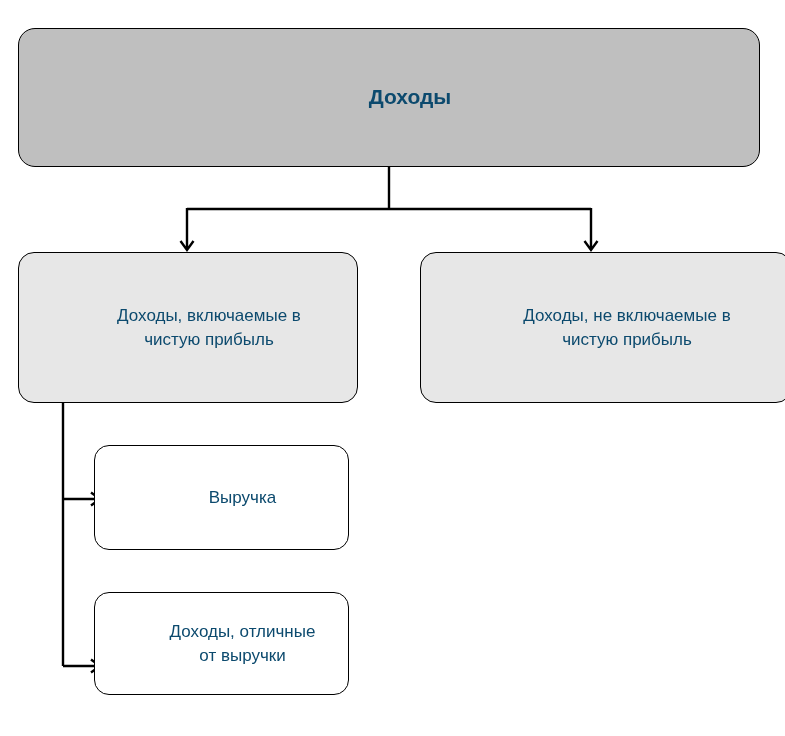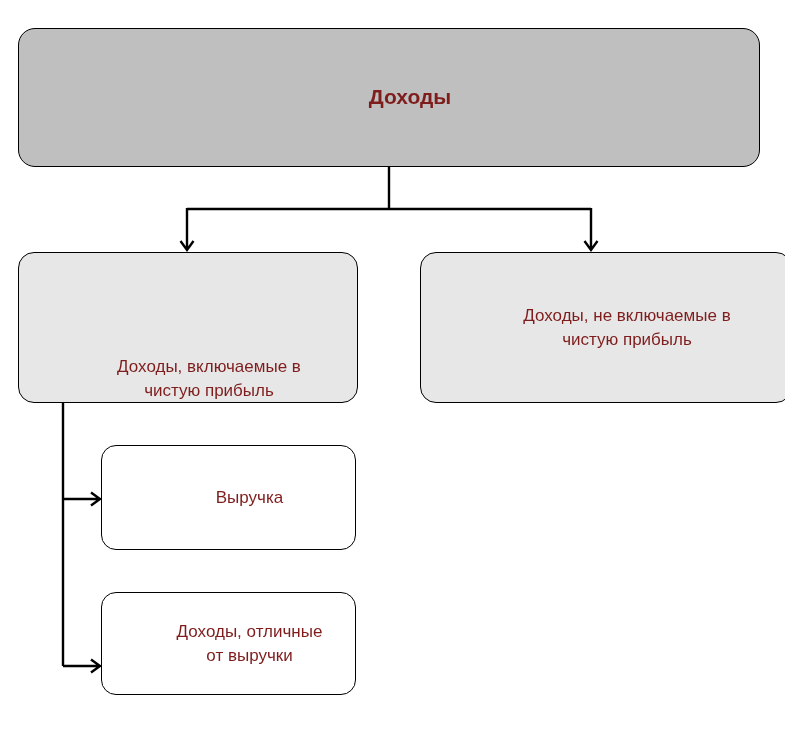--- a/index.html
+++ b/index.html
@@ -24,21 +24,21 @@
     pointer-events: none;
   }
   .node {
     position: absolute;
     box-sizing: border-box;
     display: flex;
     align-items: center;
     justify-content: center;
     text-align: center;
     border: 1.6px solid #000000;
-    color: #7f1d1d;
+    color: #0c4a6e;
     padding-left: 42px;
   }
   .node .label {
     white-space: pre-line;
     line-height: 1.38;
   }
   .node-root {
     left: 18px;
     top: 28px;
     width: 742px;
@@ -51,28 +51,27 @@
   .node-level2 {
     top: 252px;
     height: 151px;
     background: #e7e7e7;
     border-radius: 16px;
     font-size: 17px;
   }
   .node-included {
     left: 18px;
     width: 340px;
-    align-items: flex-end;
   }
   .node-not-included {
     left: 420px;
     width: 372px;
   }
   .node-level3 {
-    left: 101px;
+    left: 94px;
     width: 255px;
     background: #ffffff;
     border-radius: 15px;
     font-size: 17px;
   }
   .node-revenue {
     top: 445px;
     height: 105px;
   }
   .node-other {

